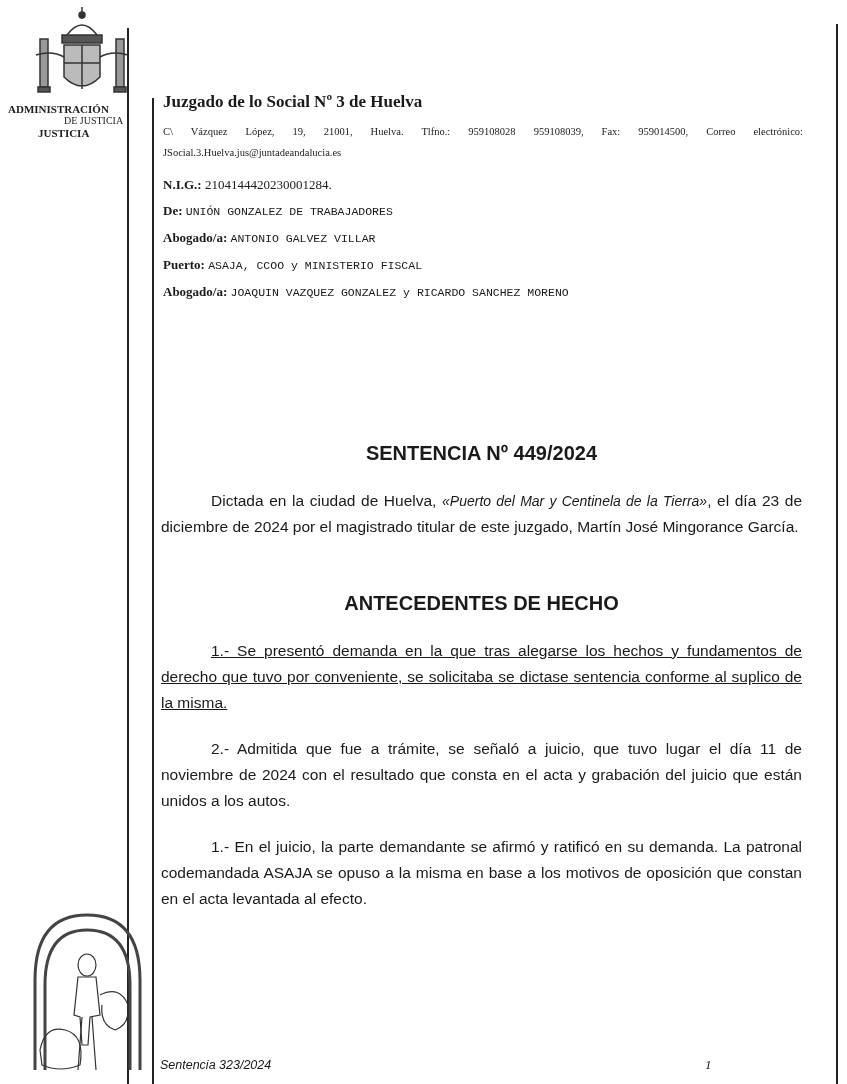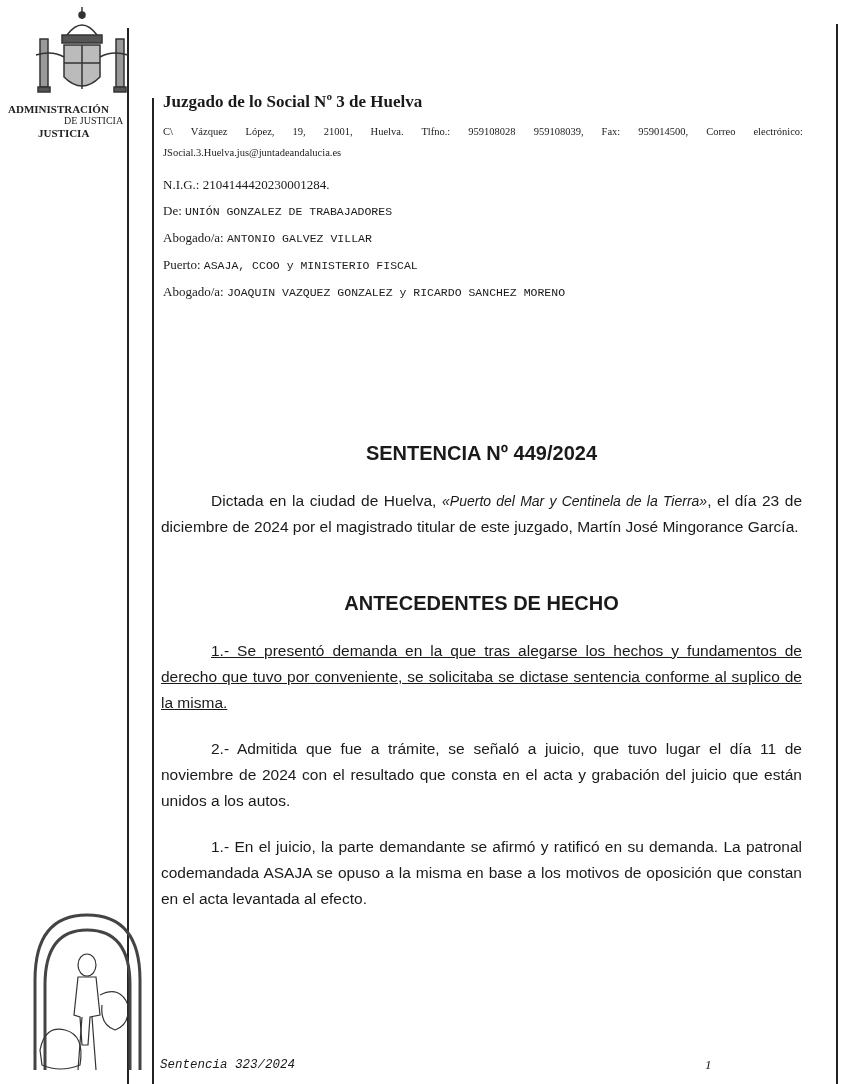--- a/index.html
+++ b/index.html
@@ -15,29 +15,29 @@
   }
   .admin-label .l1 { font-weight: bold; letter-spacing: 0; }
   .admin-label .l2 { padding-left: 56px; font-size: 10px; }
   .admin-label .l3 { padding-left: 30px; font-weight: bold; }
   .junta-logo { position: absolute; left: 30px; top: 905px; width: 115px; height: 170px; }
 
   .header { position: absolute; left: 163px; top: 92px; width: 640px; font-family: "Liberation Serif", serif; }
   .court-title { font-size: 17px; font-weight: bold; margin: 0 0 9px 0; }
   .address { font-size: 10.5px; line-height: 21px; text-align: justify; text-align-last: left; word-spacing: 2px; }
   .field { font-size: 13px; margin-top: 7px; line-height: 19px; white-space: nowrap; }
-  .field .lbl { font-weight: normal; }
+  .field .lbl { font-weight: bold; }
   .field .mono { font-family: "Liberation Mono", monospace; font-size: 11.5px; }
   .field.first { margin-top: 12px; }
 
   .body { position: absolute; left: 161px; width: 641px; font-size: 15.5px; line-height: 26px; }
   .title { font-weight: bold; font-size: 20px; text-align: center; position: absolute; left: 161px; width: 641px; }
   .para { text-align: justify; text-indent: 50px; margin: 0; }
   .para em { font-size: 14px; }
-  .footer-left { position: absolute; left: 160px; top: 1058px; font-style: italic; font-size: 12.5px; font-family: Liberation Mono, monospace; }
+  .footer-left { position: absolute; left: 160px; top: 1058px; font-style: italic; font-size: 12.5px; }
   .footer-right { position: absolute; left: 705px; top: 1057px; font-style: italic; font-size: 13px; font-family: "Liberation Serif", serif; }
 </style>
 </head>
 <body>
 
 <div class="vline" style="left:127px; top:28px; height:1056px;"></div>
 <div class="vline" style="left:152px; top:98px; height:986px;"></div>
 <div class="vline" style="left:836px; top:24px; height:1060px;"></div>
 
 <svg class="crest" viewBox="0 0 120 95">

